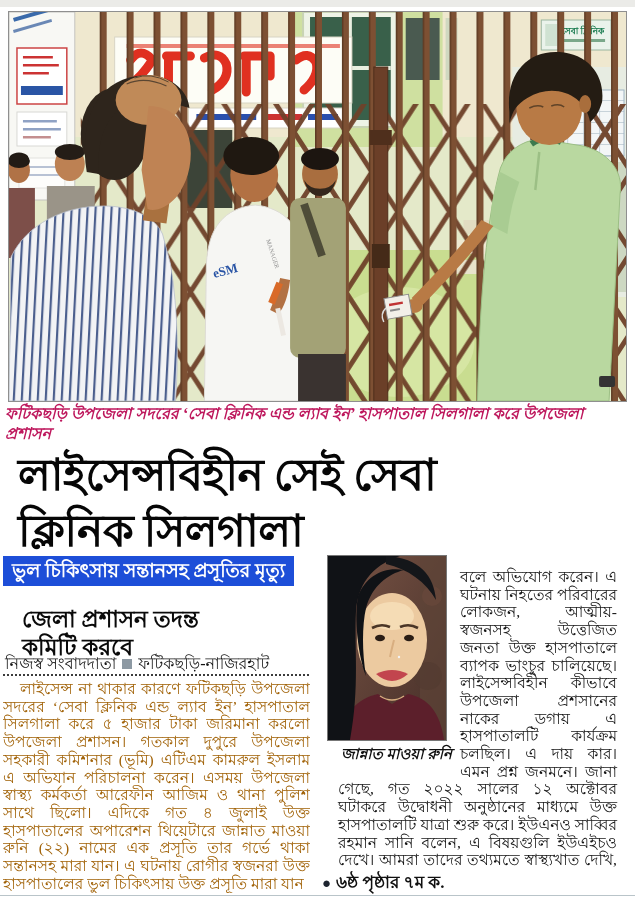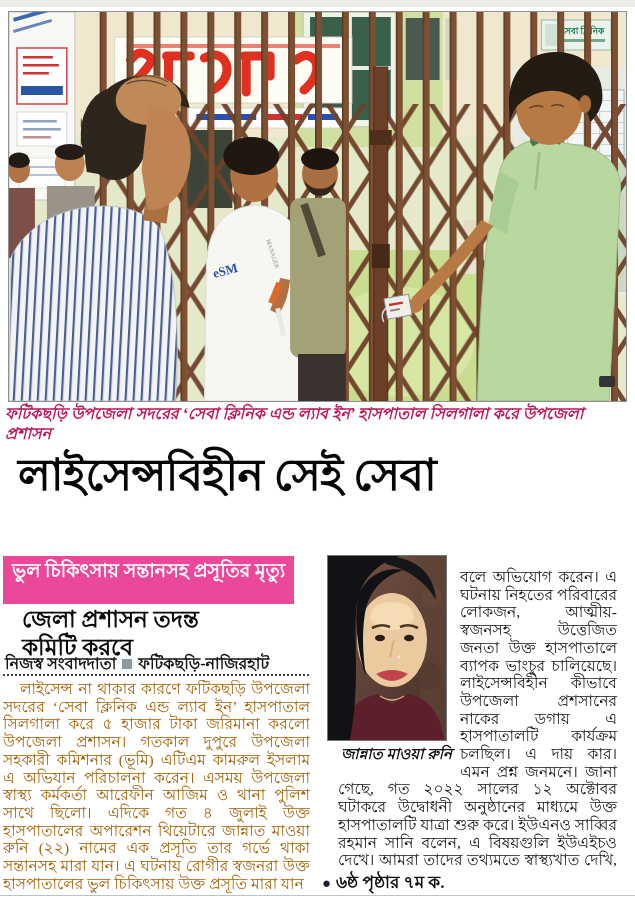--- a/index.html
+++ b/index.html
@@ -16,31 +16,31 @@
     position:absolute;left:5px;top:404px;width:626px;
     font-style:italic;font-weight:600;font-size:16px;line-height:1.25;color:#be185d;
   }
   
   .headline{
     position:absolute;left:2px;top:432px;width:630px;
     font-weight:800;font-size:44px;line-height:56px;color:#060606;letter-spacing:-.5px;
   }
   
   .kicker{
-    position:absolute;left:3px;top:556px;height:48px;max-width:306px;
-    background:#ec4899;color:#ffffff;font-weight:700;font-size:19px;line-height:30px;
+    position:absolute;left:3px;top:556px;height:30px;max-width:306px;
+    background:#1d4ed8;color:#ffffff;font-weight:700;font-size:19px;line-height:30px;
     padding:0 9px;white-space:nowrap;box-sizing:border-box;overflow:hidden;
   }
   .subhead{
     position:absolute;left:6px;top:590px;width:300px;
     font-weight:800;font-size:23px;line-height:28px;color:#0a0a0a;
   }
   .byline{
     position:absolute;left:5px;top:651px;width:305px;
-    font-weight:700;font-size:16px;color:#141414;white-space:nowrap;
+    font-weight:400;font-size:16px;color:#141414;white-space:nowrap;
   }
   .byline .sq{display:inline-block;width:10px;height:10px;background:#8d99a3;margin:0 6px 0 6px;vertical-align:baseline;}
   .dotted-rule{position:absolute;left:3px;top:674px;width:306px;border-top:2px dotted #3c3c3c;}
   .col-left{
     position:absolute;left:3px;top:680px;width:307px;height:213px;overflow:hidden;
     font-size:15.5px;line-height:17.7px;text-align:justify;color:#a16207;
   }
   .col-left p{margin:0;text-indent:17px;}
   
   .col-right{
@@ -223,20 +223,21 @@
         <path d="M378,296 q-6,6 -2,14" stroke="#ddd" stroke-width="1.5" fill="none"></path>
         <rect x="592" y="364" width="16" height="11" rx="2" fill="#333"></rect>
       </g>
     </svg>
   </figure>
 
   <div class="photo-caption">ফটিকছড়ি উপজেলা সদরের ‘সেবা ক্লিনিক এন্ড ল্যাব ইন’ হাসপাতাল সিলগালা করে উপজেলা প্রশাসন</div>
 
   <h1 class="headline" style="margin:16px">
     <span>লাইসেন্সবিহীন সেই সেবা</span><br>
+    <span>ক্লিনিক সিলগালা</span>
   </h1>
 
   <div class="kicker">ভুল চিকিৎসায় সন্তানসহ প্রসূতির মৃত্যু</div>
 
   <h2 class="subhead" style="margin:16px">
     <span>জেলা প্রশাসন তদন্ত</span><br>
     <span>কমিটি করবে</span>
   </h2>
 
   <div class="byline">

